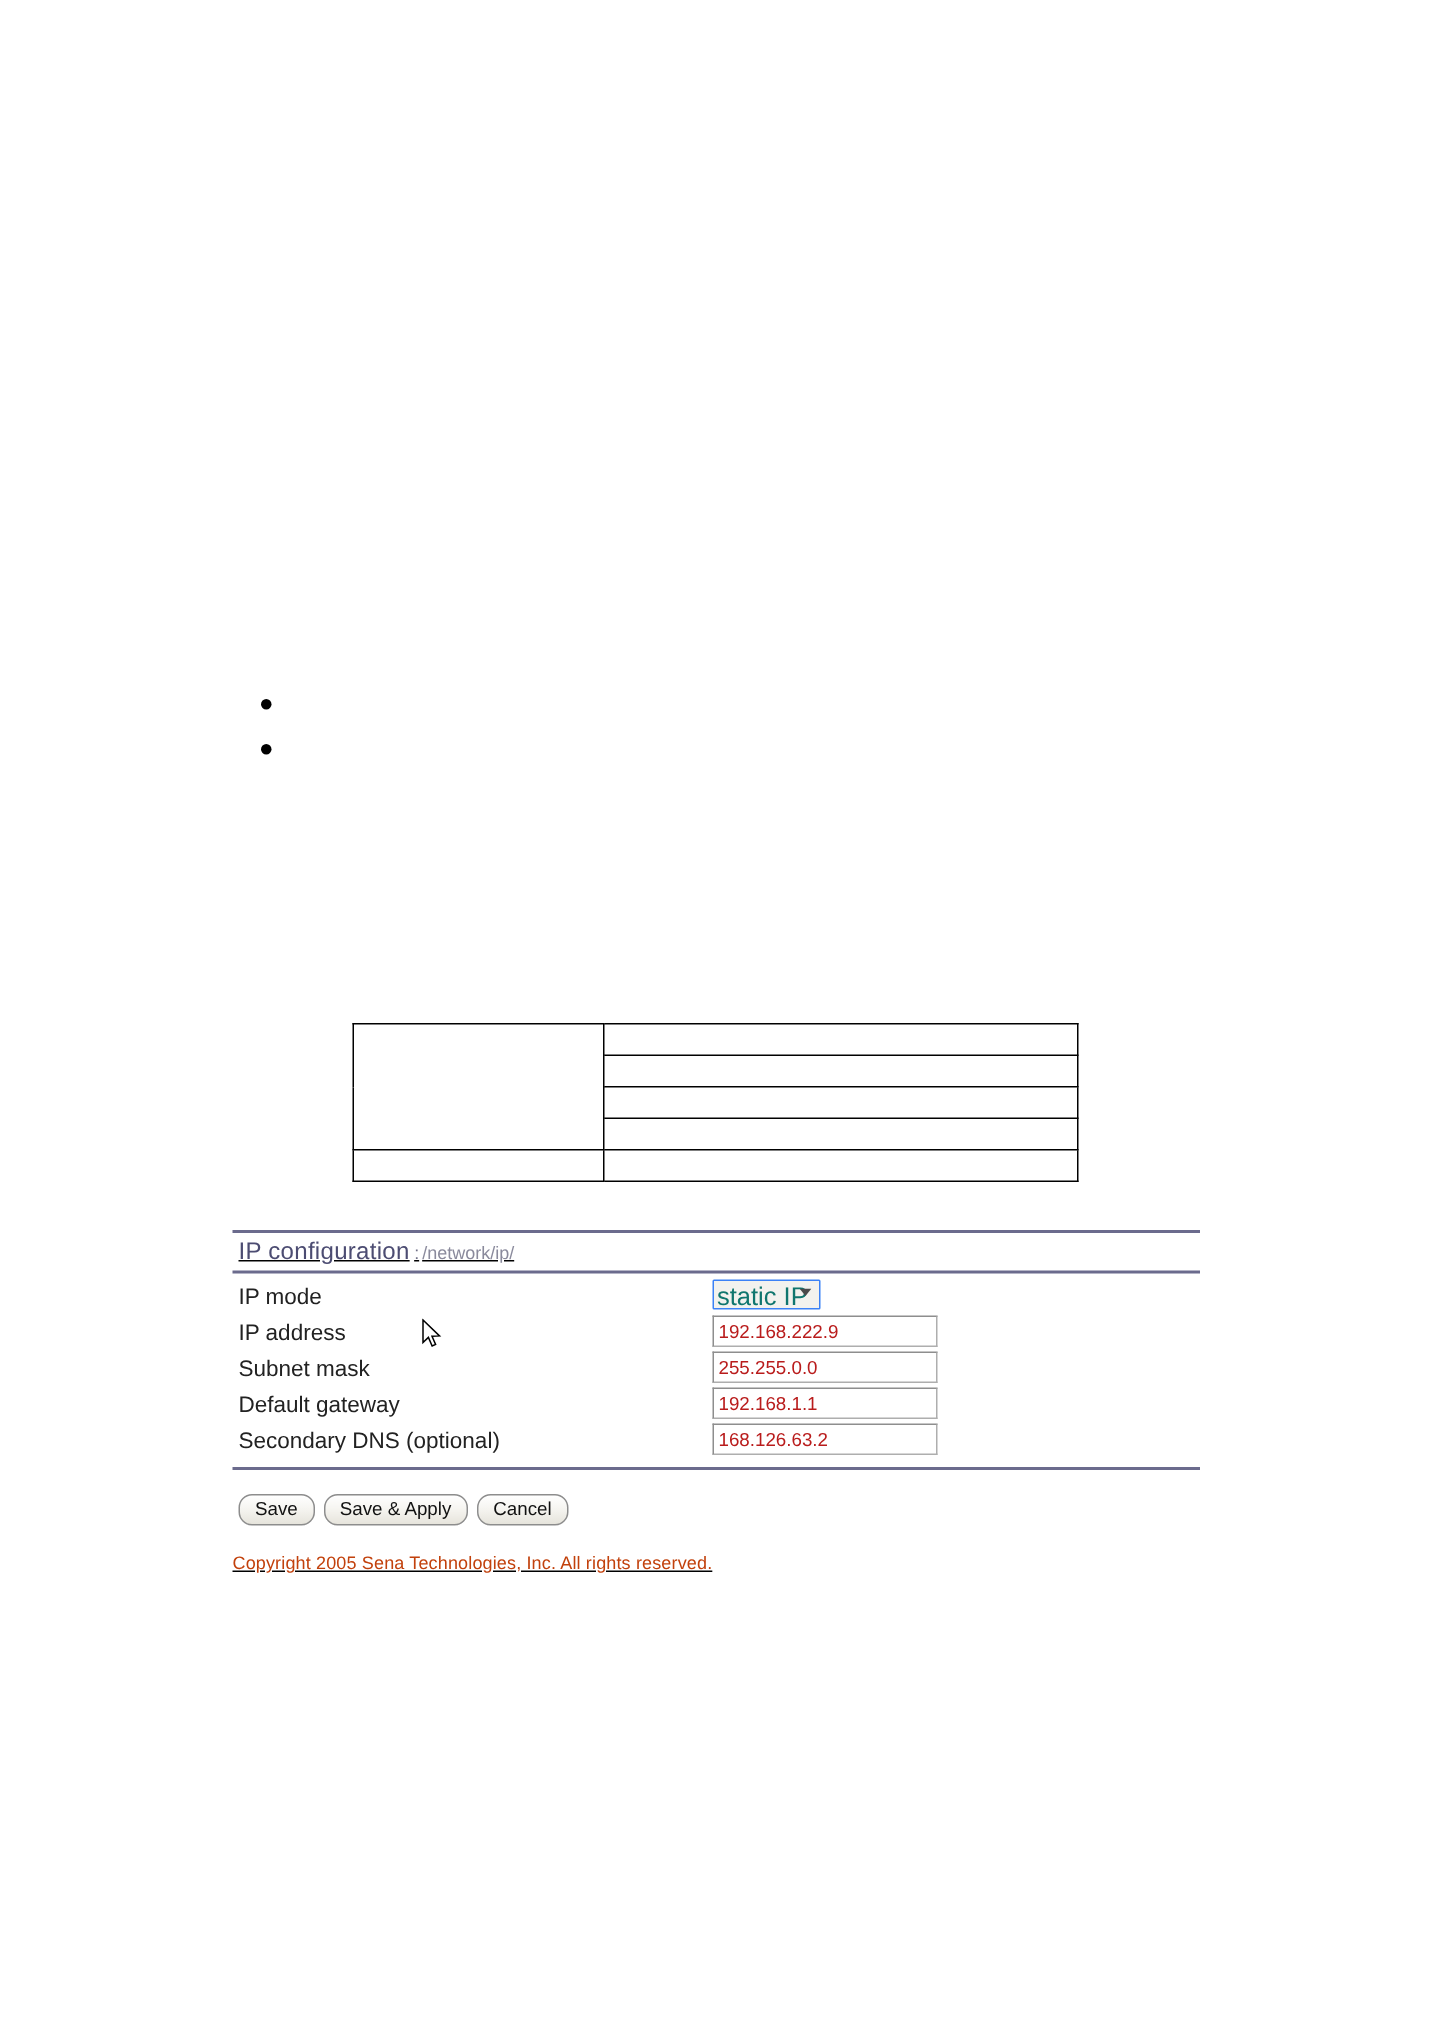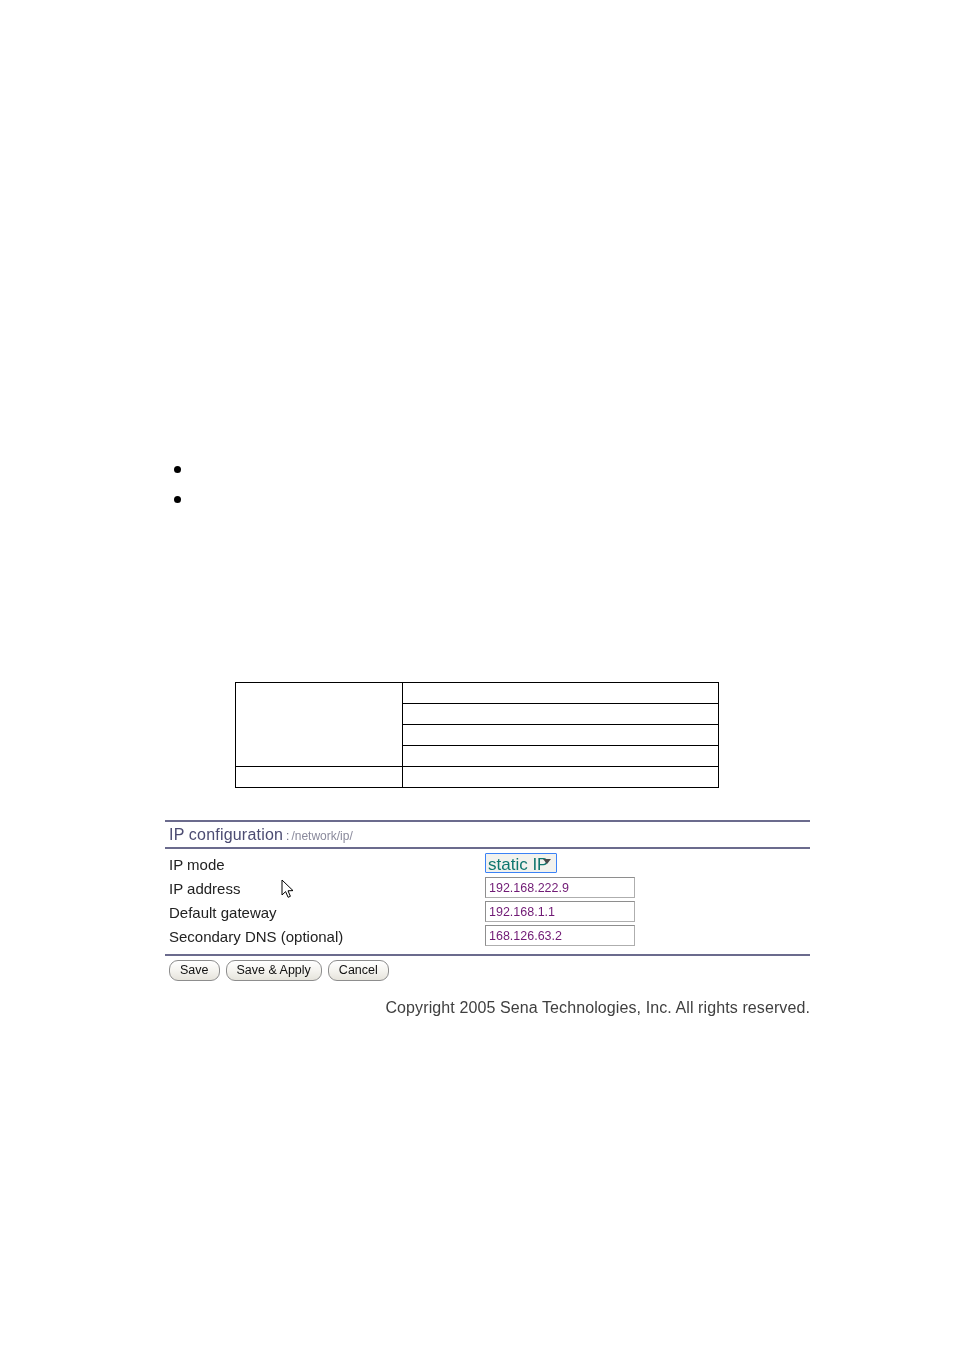--- a/index.html
+++ b/index.html
@@ -61,23 +61,24 @@
     padding: 0 4px;
     font-size: 12px;
     vertical-align: middle;
     background: #fff;
   }
   .spec-table td.label-col { width: 158px; }
 
   
   .panel {
     position: absolute;
-    left: 165px;
+    left: 155px;
     top: 820px;
     width: 645px;
+    text-decoration: underline;
   }
   .rule-top {
     height: 0;
     border-top: 2.5px solid #6b6b8d;
     margin: 0;
   }
   .panel-title-row {
     padding: 4px 2px 3px 4px;
     white-space: nowrap;
   }
@@ -147,60 +148,60 @@
     right: 6px;
     top: 6px;
     width: 8px;
     height: 5px;
     pointer-events: none;
   }
 
   input.ip-field {
     font-family: "Liberation Sans", sans-serif;
     font-size: 12.5px;
-    color: #701a75;
+    color: #b91c1c;
     background: #ffffff;
     border: 1px solid #aeaeae;
     border-top-color: #8e8e8e;
     border-left-color: #8e8e8e;
     border-radius: 0;
     padding: 1px 3px;
     height: 17px;
     width: 142px;
     box-sizing: content-box;
   }
 
   .rule-bottom {
     height: 0;
     border-top: 2px solid #6b6b8d;
     margin: 5px 0 0 0;
   }
 
   .button-row {
-    padding: 4px 0 0 4px;
+    padding: 16px 0 0 4px;
     white-space: nowrap;
   }
   .btn {
     display: inline-block;
     font-family: "Liberation Sans", sans-serif;
     font-size: 12.5px;
     color: #111;
     background: linear-gradient(to bottom, #ffffff 0%, #f6f5f1 45%, #e6e4dc 100%);
     border: 1px solid #8d8d8d;
     border-radius: 9px;
     padding: 1px 10px 2px 10px;
     margin-right: 6px;
     line-height: 16px;
     cursor: pointer;
   }
 
   .copyright {
-    text-align: right;
-    font-size: 16px;
-    color: #404040;
+    text-align: left;
+    font-size: 12px;
+    color: #c2410c;
     padding-top: 18px;
     letter-spacing: 0.1px;
   }
 
   
   .cursor {
     position: absolute;
     left: 281px;
     top: 879px;
     width: 14px;
@@ -264,20 +265,26 @@
       </span>
     </div>
 
     <div class="form-row">
       <span class="form-label">IP address</span>
       <span class="form-control">
         <input class="ip-field" type="text" value="192.168.222.9" style="">
       </span>
     </div>
 
+    <div class="form-row">
+      <span class="form-label">Subnet mask</span>
+      <span class="form-control">
+        <input class="ip-field" type="text" value="255.255.0.0" style="">
+      </span>
+    </div>
 
     <div class="form-row">
       <span class="form-label">Default gateway</span>
       <span class="form-control">
         <input class="ip-field" type="text" value="192.168.1.1" style="">
       </span>
     </div>
 
 
     <div class="form-row">

